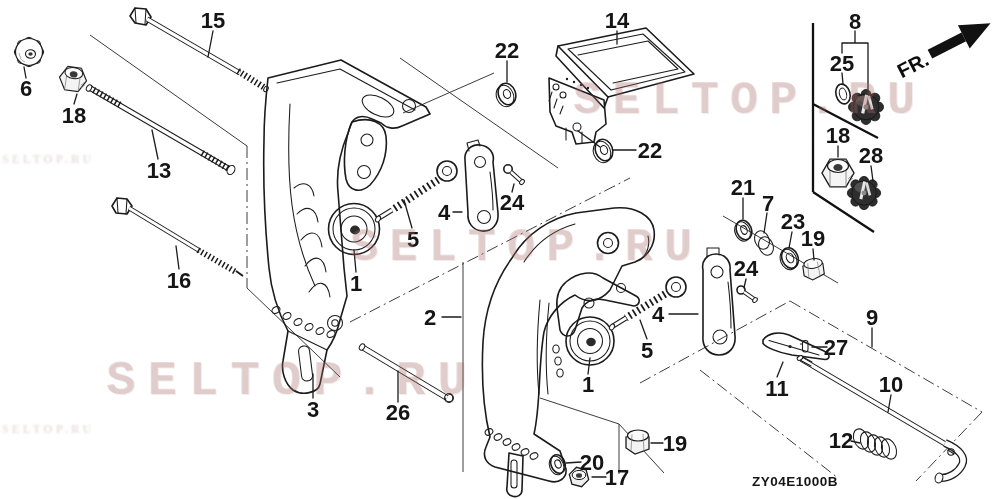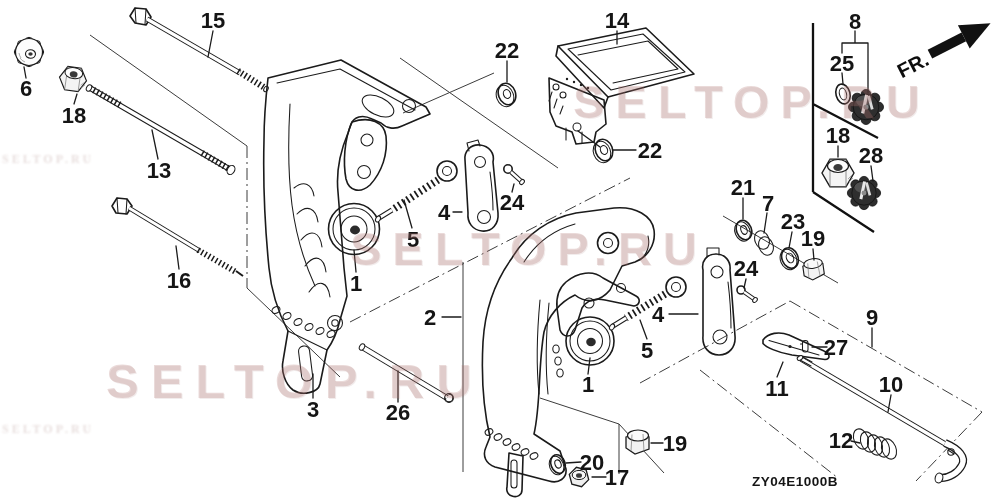--- a/index.html
+++ b/index.html
@@ -2,21 +2,21 @@
 <html><head>
 <meta charset="utf-8">
 <style>
   html,body{margin:0;padding:0;background:#fff;}
   #stage{position:relative;width:1000px;height:499px;background:#ffffff;overflow:hidden;
          font-family:"Liberation Sans",sans-serif;}
   #art{position:absolute;left:0;top:0;}
   .callout{font:bold 22px "Liberation Sans",sans-serif;fill:#151515;text-anchor:middle;}
   .code-text{font:bold 13.5px "Liberation Sans",sans-serif;fill:#151515;text-anchor:middle;letter-spacing:.5px;}
   .fr-text{font:bold 20px "Liberation Sans",sans-serif;fill:#0d0d0d;text-anchor:end;}
-  .wm{position:absolute;font-family:Liberation Sans, sans-serif;font-weight:bold;
+  .wm{position:absolute;font-family:Liberation Mono, monospace;font-weight:bold;
       color:rgba(178,120,114,0.27);letter-spacing:11px;pointer-events:none;white-space:nowrap;
       text-shadow:1px 1px 0 rgba(130,70,65,0.10);}
   .wm-ghost{position:absolute;font-family:"Liberation Serif",serif;font-weight:bold;font-size:12px;
       color:rgba(150,105,100,0.40);letter-spacing:3px;filter:blur(1px);opacity:.55;
       pointer-events:none;white-space:nowrap;}
   
   .k{stroke:#1b1b1b;fill:none;stroke-width:1.6;stroke-linecap:round;stroke-linejoin:round;}
   .t{stroke:#1b1b1b;fill:none;stroke-width:1.05;stroke-linecap:round;stroke-linejoin:round;}
   .lead{stroke:#1b1b1b;fill:none;stroke-width:1.3;stroke-linecap:round;}
   .cons{stroke:#3c3c3c;fill:none;stroke-width:1;}

